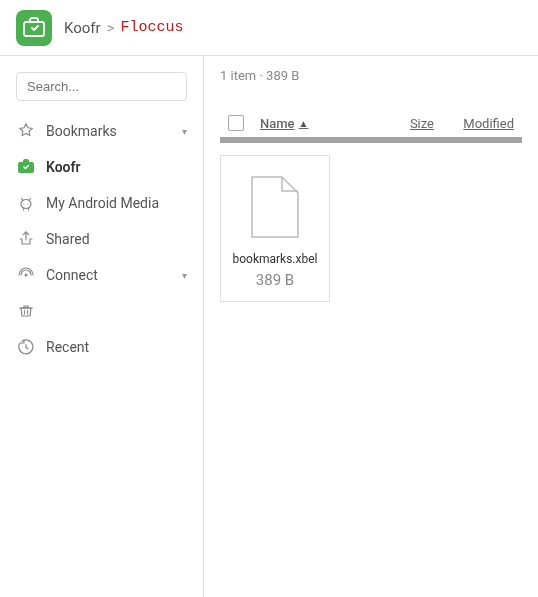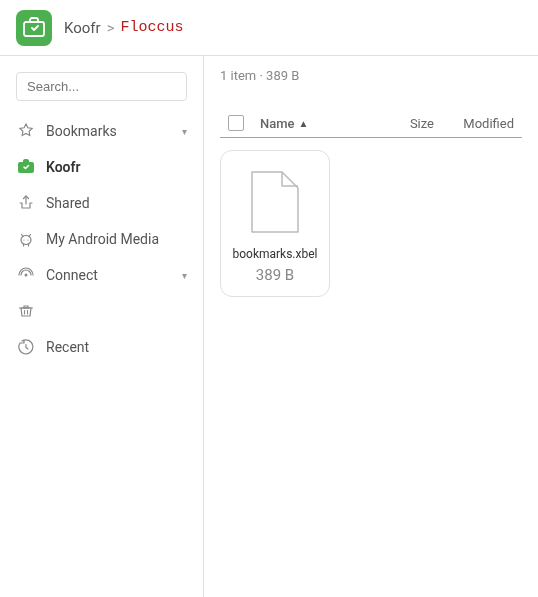--- a/index.html
+++ b/index.html
@@ -130,24 +130,25 @@
     .content-meta {
       font-size: 13px;
       color: #888;
       margin-bottom: 26px;
     }
 
     
     .table-header {
       display: flex;
       align-items: center;
-      border-bottom: 1px solid #a3a3a3;
+      border-bottom: 6px solid #a3a3a3;
       padding: 6px 8px;
       font-size: 13px;
       color: #666;
+      text-decoration: underline;
     }
     .th-check {
       width: 24px;
       margin-right: 8px;
     }
     .th-name {
       flex: 1;
       display: flex;
       align-items: center;
       gap: 4px;
@@ -171,21 +172,21 @@
       padding: 12px 0;
       gap: 8px;
     }
     .file-item {
       display: flex;
       flex-direction: column;
       align-items: center;
       width: 110px;
       padding: 16px 8px 12px;
       border: 1px solid #e0e0e0;
-      border-radius: 12px;
+      border-radius: 0;
       cursor: pointer;
       background: #fff;
     }
     .file-icon-wrapper {
       width: 60px;
       height: 70px;
       display: flex;
       align-items: center;
       justify-content: center;
       margin-bottom: 10px;
@@ -260,41 +261,41 @@
           <path d="M6 4V2.5a2 2 0 0 1 2-1.5h2a2 2 0 0 1 2 1.5V4" fill="#4caf50"></path>
           <path d="M7 9 l1.5 1.5 3-3" fill="none" stroke="#fff" stroke-width="1.5" stroke-linecap="round" stroke-linejoin="round"></path>
         </svg>
       </span>
       <span class="nav-label">Koofr</span>
     </div>
 
     <div class="nav-item">
       <span class="nav-icon">
         <svg width="16" height="16" viewBox="0 0 16 16" fill="none" xmlns="http://www.w3.org/2000/svg">
-          <path d="M2 8 h2 v5 h8 v-5 h2" stroke="#888" stroke-width="1.2" fill="none" stroke-linecap="round" stroke-linejoin="round"></path>
-          <path d="M8 1 v8" stroke="#888" stroke-width="1.2" stroke-linecap="round"></path>
-          <path d="M5.5 3.5 L8 1 l2.5 2.5" stroke="#888" stroke-width="1.2" fill="none" stroke-linecap="round" stroke-linejoin="round"></path>
-        </svg>
-      </span>
-      <span class="nav-label">Shared</span>
-    </div>
-
-    <div class="nav-item">
-      <span class="nav-icon">
-        <svg width="16" height="16" viewBox="0 0 16 16" fill="none" xmlns="http://www.w3.org/2000/svg">
           <ellipse cx="8" cy="9" rx="5" ry="4.5" stroke="#888" stroke-width="1.2"></ellipse>
           <line x1="5" y1="5.5" x2="3.5" y2="3.5" stroke="#888" stroke-width="1.2" stroke-linecap="round"></line>
           <line x1="11" y1="5.5" x2="12.5" y2="3.5" stroke="#888" stroke-width="1.2" stroke-linecap="round"></line>
           <circle cx="6" cy="9" r="0.6" fill="#888"></circle>
           <circle cx="10" cy="9" r="0.6" fill="#888"></circle>
           <line x1="5.5" y1="13.5" x2="5.5" y2="15" stroke="#888" stroke-width="1.2" stroke-linecap="round"></line>
           <line x1="10.5" y1="13.5" x2="10.5" y2="15" stroke="#888" stroke-width="1.2" stroke-linecap="round"></line>
         </svg>
       </span>
       <span class="nav-label">My Android Media</span>
+    </div>
+
+    <div class="nav-item">
+      <span class="nav-icon">
+        <svg width="16" height="16" viewBox="0 0 16 16" fill="none" xmlns="http://www.w3.org/2000/svg">
+          <path d="M2 8 h2 v5 h8 v-5 h2" stroke="#888" stroke-width="1.2" fill="none" stroke-linecap="round" stroke-linejoin="round"></path>
+          <path d="M8 1 v8" stroke="#888" stroke-width="1.2" stroke-linecap="round"></path>
+          <path d="M5.5 3.5 L8 1 l2.5 2.5" stroke="#888" stroke-width="1.2" fill="none" stroke-linecap="round" stroke-linejoin="round"></path>
+        </svg>
+      </span>
+      <span class="nav-label">Shared</span>
     </div>
 
     <div class="nav-item">
       <span class="nav-icon">
         <svg width="16" height="16" viewBox="0 0 16 16" fill="none" xmlns="http://www.w3.org/2000/svg">
           <path d="M3 8 a5 5 0 1 1 10 0" stroke="#888" stroke-width="1.2" fill="none" stroke-linecap="round"></path>
           <path d="M1 8 a7 7 0 1 1 14 0" stroke="#888" stroke-width="1.2" fill="none" stroke-linecap="round"></path>
           <circle cx="8" cy="8" r="1.5" fill="#888"></circle>
         </svg>
       </span>

